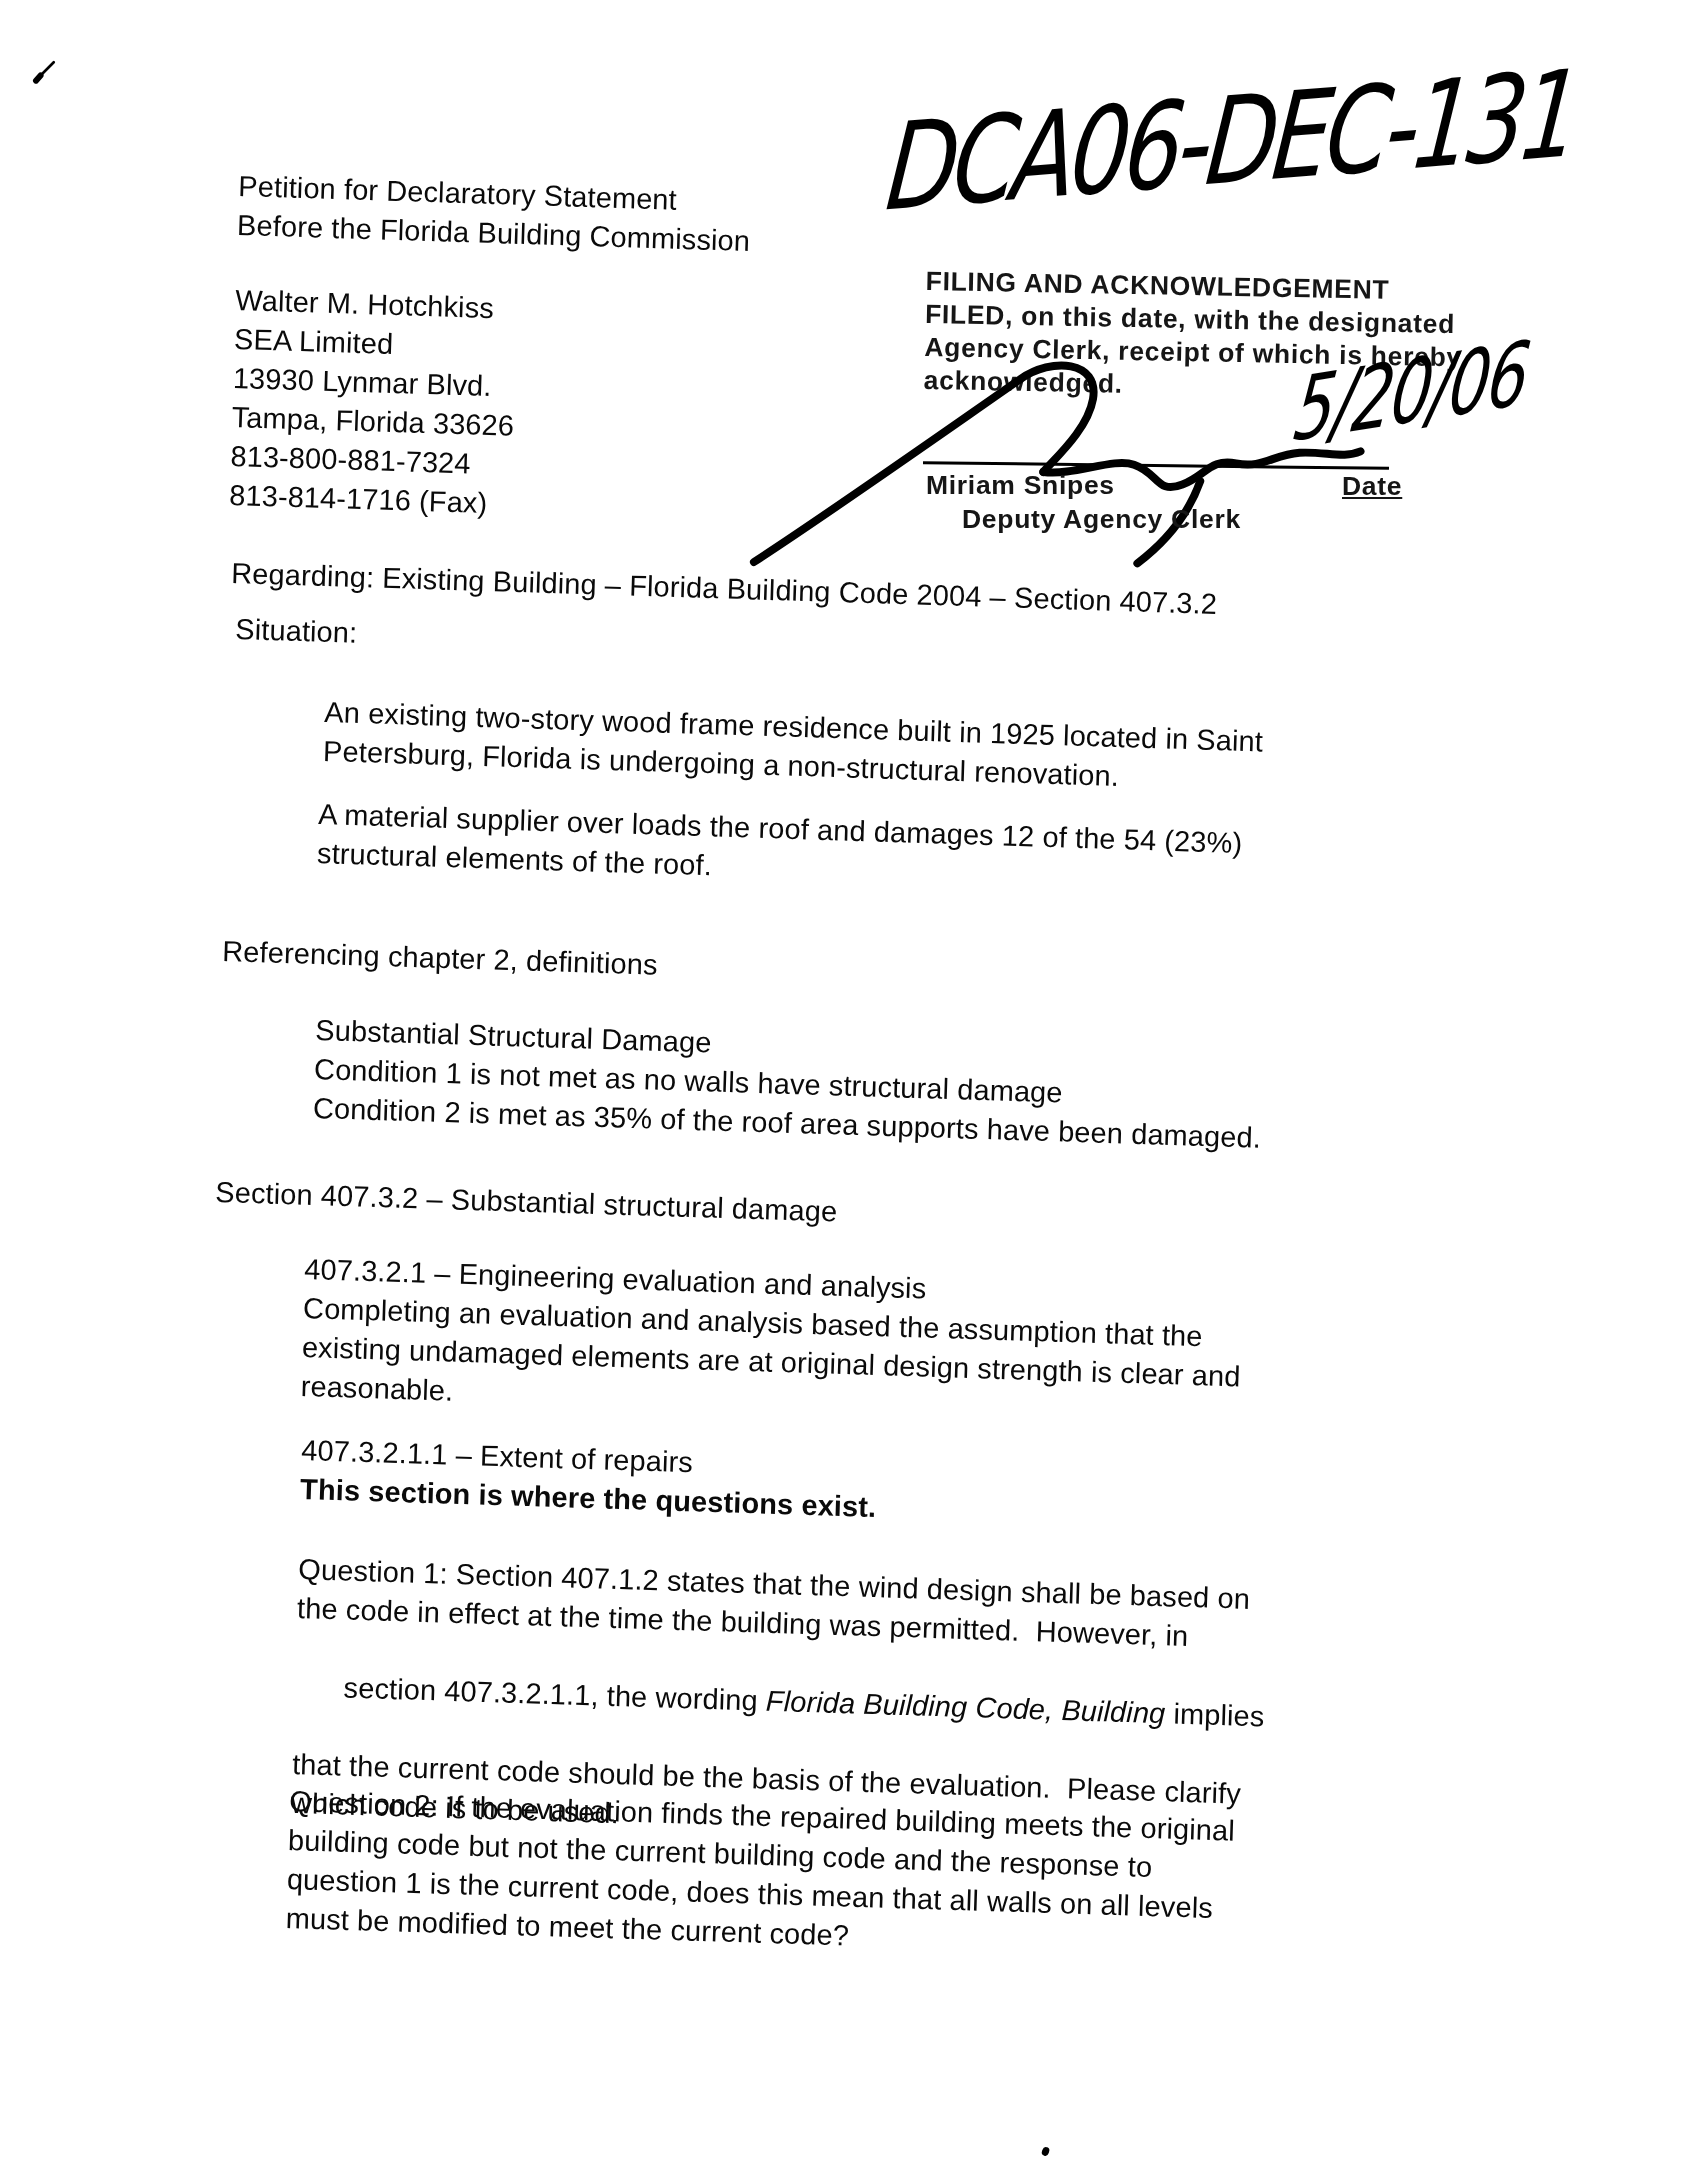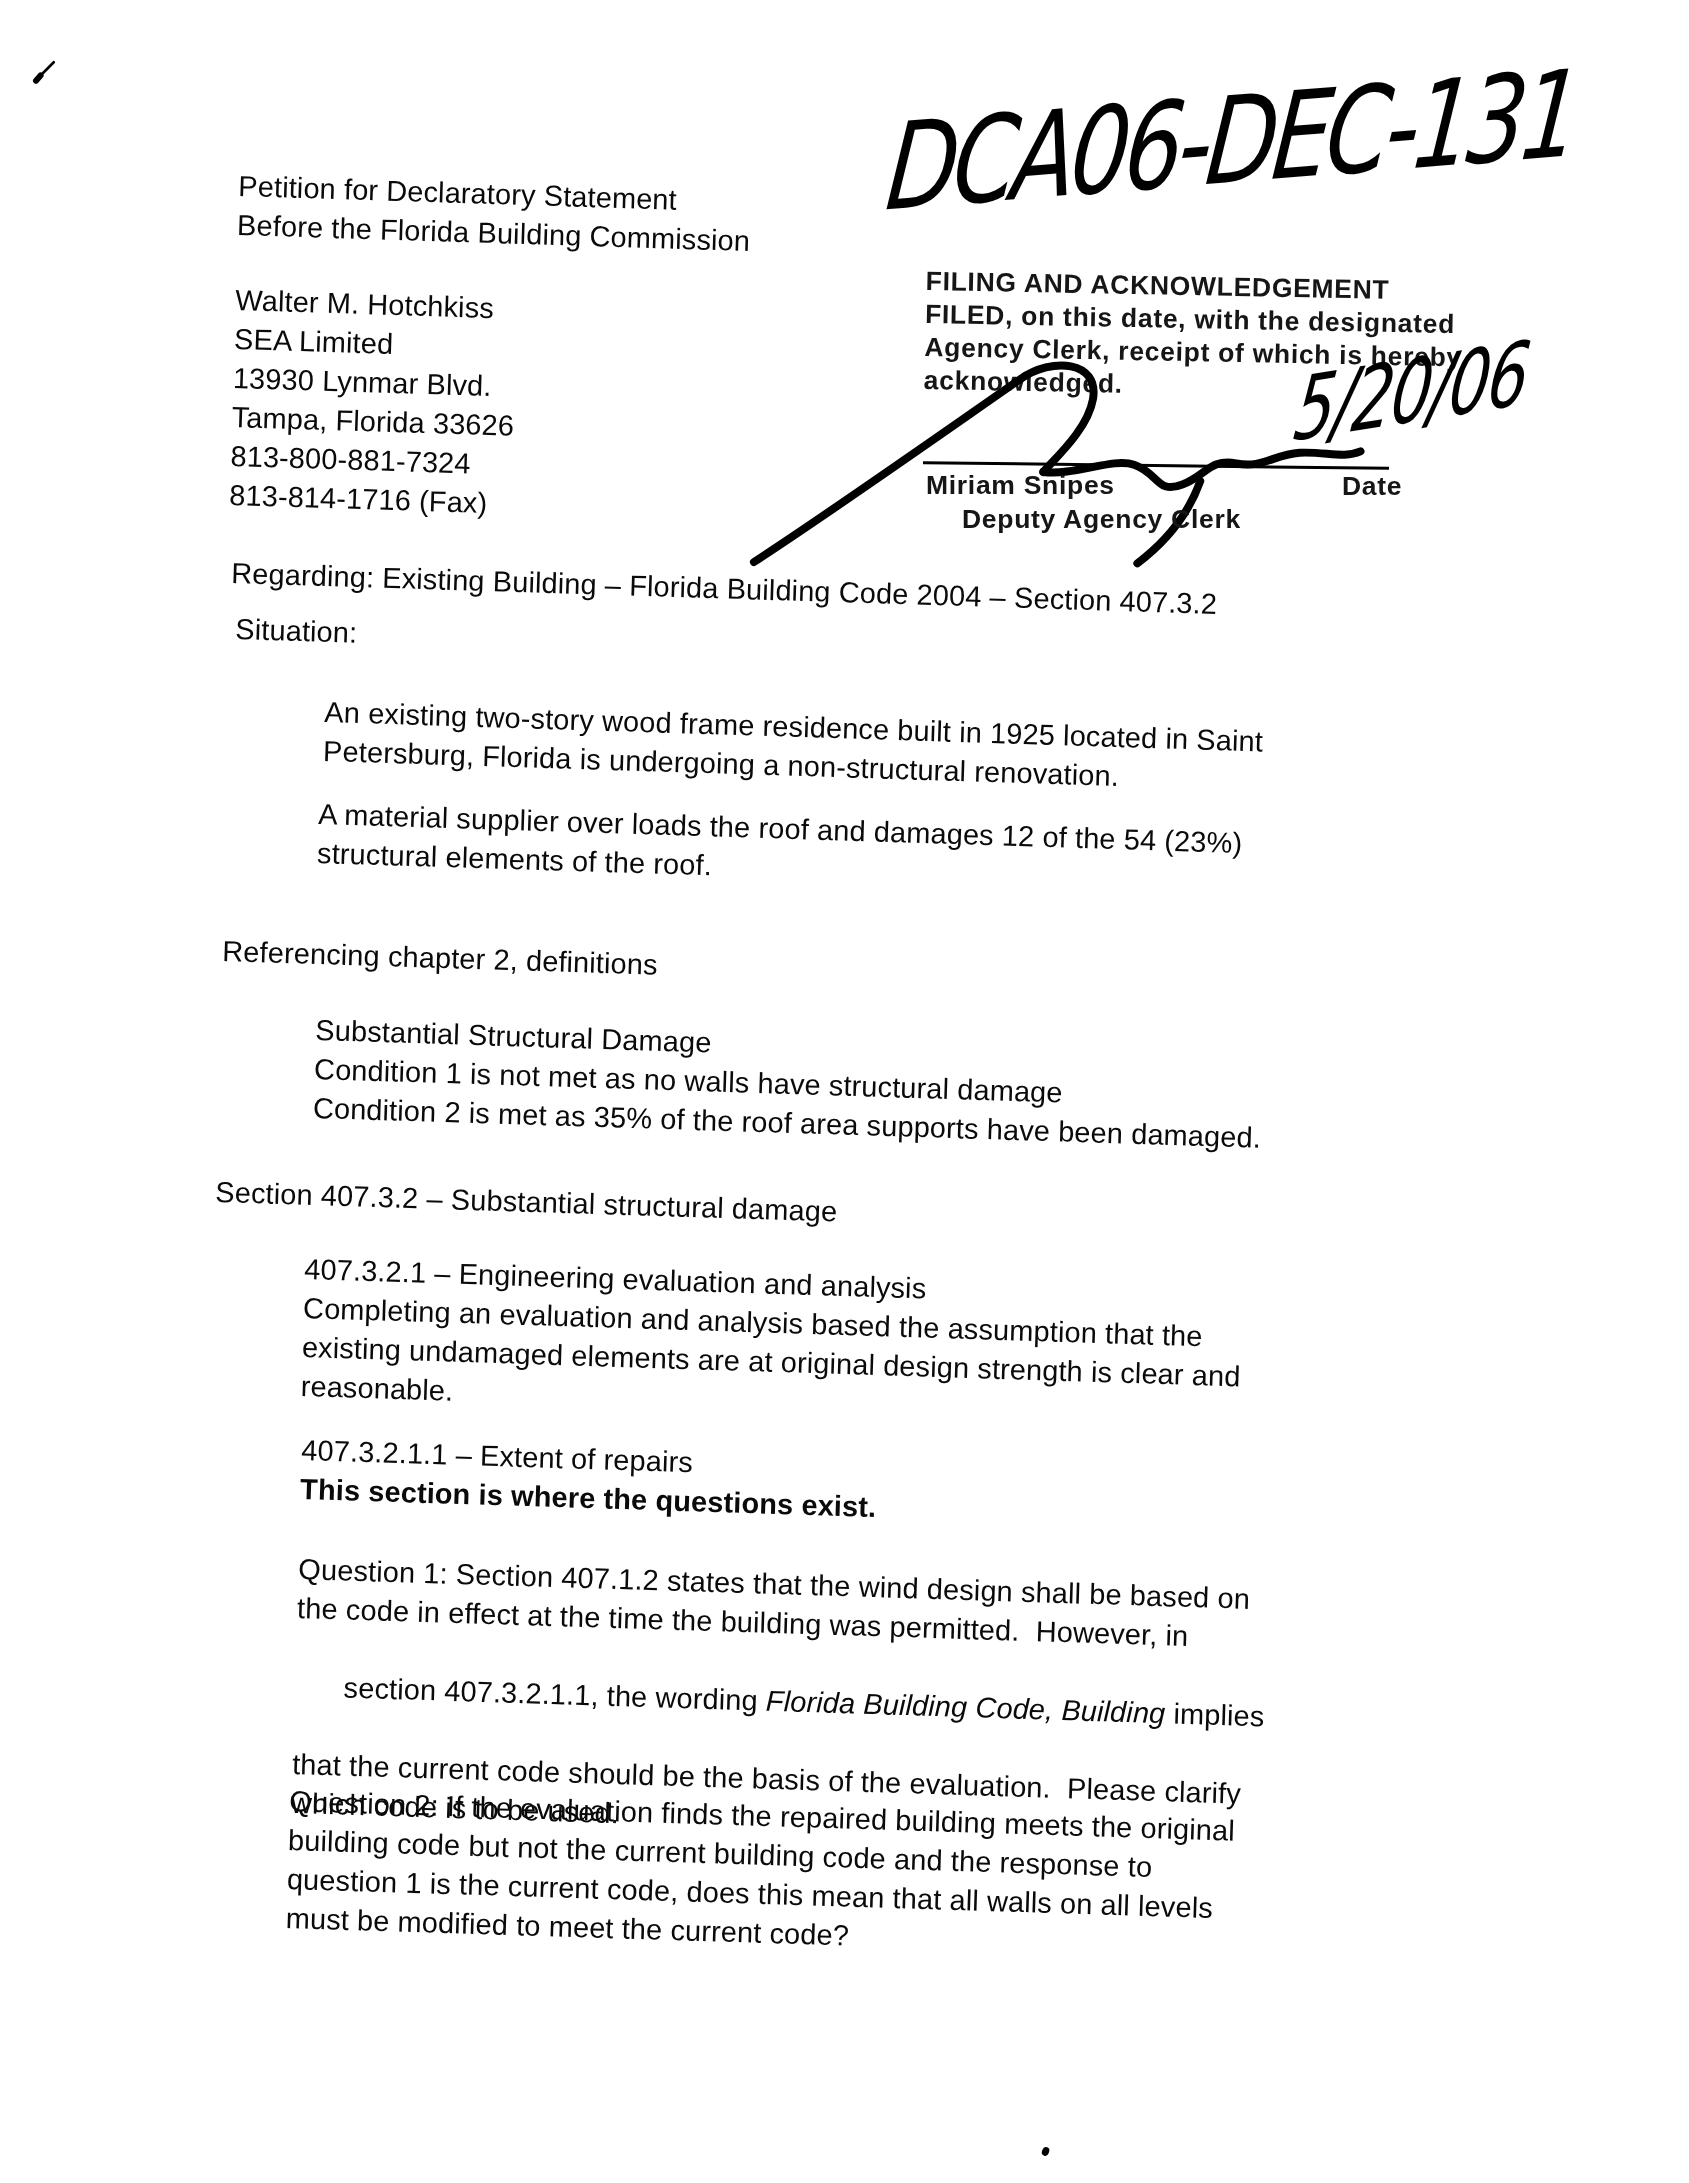--- a/index.html
+++ b/index.html
@@ -19,21 +19,21 @@
   .date-value  { left:1302px; top:358px; font-size:86px; letter-spacing:-2.7px;
                  transform:rotate(-9deg) skewX(-16deg) scaleX(0.75); transform-origin:0 0; }
 
   .stampish { position:absolute; font-weight:700; font-size:26.5px; line-height:33px;
               letter-spacing:0.7px; color:#161616; }
   .stamp-block { left:926px; top:265px; transform:rotate(1.1deg); transform-origin:0 0; }
   .sig-line  { position:absolute; left:923px; top:464px; width:466px; height:2.7px;
                background:#000; transform:rotate(0.7deg); }
   .sig-name  { left:926px; top:469px; }
   .sig-title { left:962px; top:503px; }
-  .date-label{ left:1342px; top:470px; }
+  .date-label{ left:1342px; top:470px;text-decoration:underline; }
 
   .signature-svg { position:absolute; left:742px; top:358px; }
   .pen-mark-svg  { position:absolute; left:32px;  top:57px; }
   .ink-speck { position:absolute; left:1042px; top:2147px; width:7.3px; height:9.3px;
                background:#000; border-radius:45%; transform:rotate(20deg); }
 
   .hdr        { left:239px; top:167px; }
   .petitioner { left:236px; top:281px; }
   .regarding  { left:232px; top:554px; }
   .situation-label { left:236px; top:610px; }

